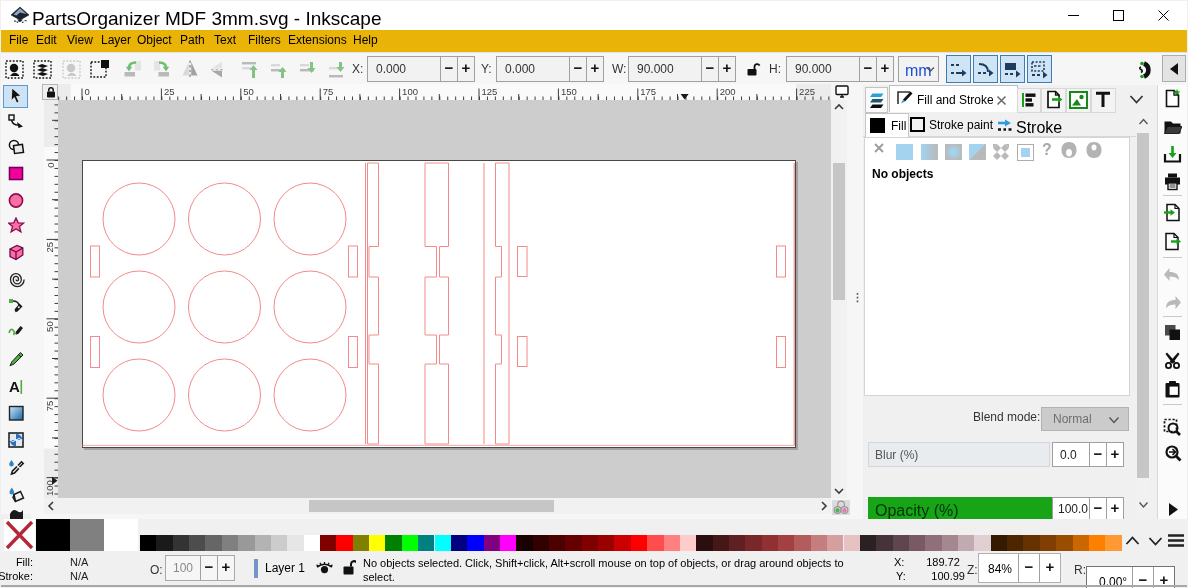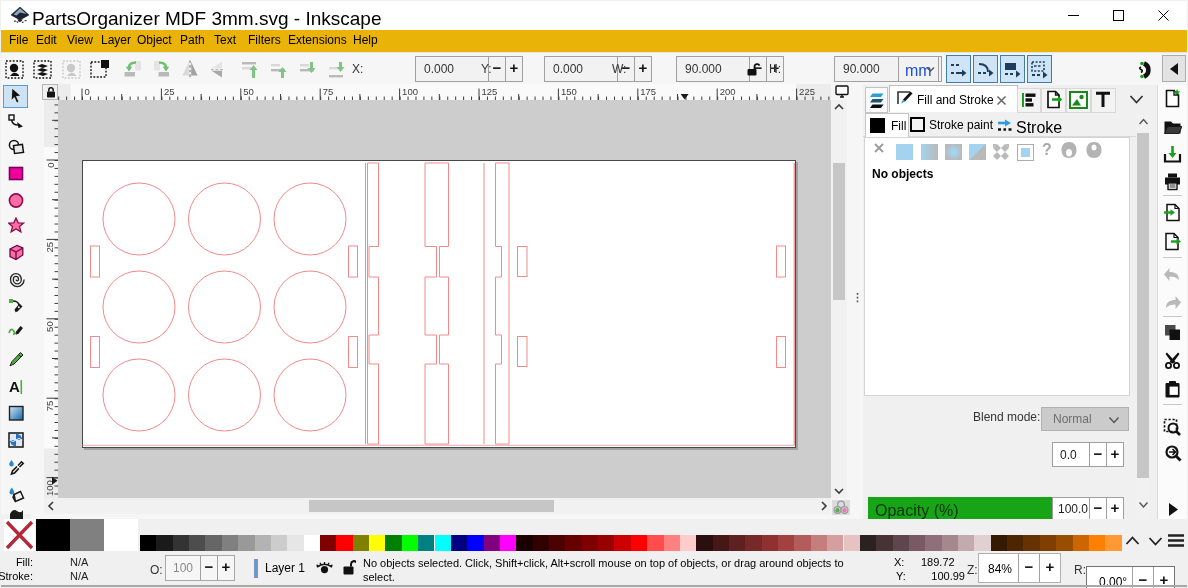--- a/index.html
+++ b/index.html
@@ -8,21 +8,21 @@
 #win { position:absolute; left:0; top:0; width:1188px; height:588px; }
 
 #titlebar { position:absolute; left:1px; top:1px; width:1186px; height:29px; background:#ffffff; }
 #titletext { position:absolute; left:31px; top:7px; font-size:19px; color:#000; }
 .winbtn { position:absolute; top:0; width:45px; height:29px; color:#000; }
 
 #menubar { position:absolute; left:1px; top:30px; width:1186px; height:22px; background:#eab308; }
 .menuitem { position:absolute; top:3px; font-size:12px; color:#000; }
 
 #toolbar { position:absolute; left:1px; top:52px; width:1186px; height:33px; background:#f6f6f6; border-top:1px solid #e3e3e3; }
-.spinbox { position:absolute; top:3px; height:26px; background:#f2f2f2; border:1px solid #a0a0a0; font-size:12px; color:#333;margin-left:48px; }
+.spinbox { position:absolute; top:3px; height:26px; background:#f2f2f2; border:1px solid #a0a0a0; font-size:12px; color:#333; }
 .spinval { position:absolute; left:8px; top:5px; }
 .spingrp { position:absolute; right:0; top:0; height:24px; display:flex; }
 .spbtn { width:17px; height:24px; border-left:1px solid #a0a0a0; font-size:15px; font-weight:bold; text-align:center; line-height:22px; color:#111; }
 .tblabel { position:absolute; top:9px; font-size:12px; color:#333; }
 
 #toolbox { position:absolute; left:1px; top:85px; width:30px; height:429px; background:#f6f6f6; }
 .tool { position:absolute; left:7px; width:17px; height:17px; }
 
 #canvasarea { position:absolute; left:31px; top:84px; width:832px; height:435px; background:#f6f6f6; }
 #cornerbox { position:absolute; left:11px; top:0px; width:16px; height:16px; background:#f0f0f0; border:1px solid #b5b5b5; }
@@ -529,20 +529,23 @@
     <svg class="abs" style="left:222px;top:56px" width="18" height="18" viewBox="0 0 18 18">
         <path d="M9 17 C4 17 1.5 13.5 1.5 9 C1.5 4.5 4 1 9 1 C14 1 16.5 4.5 16.5 9 C16.5 13.5 14 17 9 17 Z M9 3.5 C7.5 3.5 6.5 4.8 6.5 6.5 C6.5 8.2 7.5 9.5 9 9.5 C10.5 9.5 11.5 8.2 11.5 6.5 C11.5 4.8 10.5 3.5 9 3.5 Z" fill="#b3b3b3"></path>
       </svg>
     <div class="abs" style="left:9px;top:82px;font-size:12px;font-weight:bold;color:#000">No objects</div>
     <div class="abs" style="left:110px;top:325px;font-size:12px;color:#333">Blend mode:</div>
     <div class="abs" style="left:178px;top:322px;width:88px;height:24px;background:#cbcbcb;border:1px solid #b2b2b2">
         <span style="position:absolute;left:11px;top:4px;font-size:12px;color:#6e6e6e">Normal</span>
         <svg style="position:absolute;right:8px;top:8px" width="12" height="9">
           <path d="M1.5 1.5 L6 6.5 L10.5 1.5" fill="none" stroke="#555" stroke-width="1.4"></path>
         </svg>
+      </div>
+    <div class="abs" style="left:5px;top:357px;width:182px;height:25px;background:#e9ecef;border:1px solid #d3d7db">
+        <span style="position:absolute;left:6px;top:5px;font-size:12px;color:#555">Blur (%)</span>
       </div>
     <div class="abs" style="left:189px;top:357px;width:72px;height:25px;background:#fff;border:1px solid #9f9f9f">
         <span style="position:absolute;left:7px;top:5px;font-size:12px;color:#222">0.0</span>
         <span class="spingrp" style="height:23px">
           <span class="spbtn" style="height:23px;line-height:21px">−</span>
           <span class="spbtn" style="height:23px;line-height:21px">+</span>
         </span>
       </div>
     <div class="abs" style="left:5px;top:412px;width:184px;height:24px;background:#17a517">
         <span style="position:absolute;left:7px;top:5px;font-size:16px;color:#05320a">Opacity (%)</span>
@@ -733,21 +736,21 @@
         <path d="M3.2 5.2 L1.6 3.8 M6 3.6 L5 1.8 M9.5 3 L9.5 1 M13 3.6 L14 1.8 M15.8 5.2 L17.4 3.8" stroke="#111" stroke-width="1.3"></path>
         <circle cx="9.5" cy="8.6" r="3.6" fill="#111"></circle>
       </svg>
     <svg class="abs" style="left:341px;top:7px" width="14" height="17" viewBox="0 0 14 17">
         <rect x="1.5" y="7.5" width="10" height="8" rx="1" fill="#111"></rect>
         <path d="M9 7.5 V5 A3 3 0 0 1 14.5 3.5" fill="none" stroke="#111" stroke-width="2"></path>
       </svg>
     <div class="abs" style="left:362px;top:4px;width:540px;line-height:14px">No objects selected. Click, Shift+click, Alt+scroll mouse on top of objects, or drag around objects to<br>select.</div>
     <div class="abs" style="left:893px;top:4px">X:</div>
     <div class="abs" style="left:958px;top:4px;width:40px;text-align:right;position:absolute"></div>
-    <div class="abs" style="left:920px;top:4px;width:44px;text-align:left">189.72</div>
+    <div class="abs" style="left:920px;top:4px;width:44px;text-align:center">189.72</div>
     <div class="abs" style="left:895px;top:18px">Y:</div>
     <div class="abs" style="left:920px;top:18px;width:44px;text-align:right">100.99</div>
     <div class="abs" style="left:966px;top:11px;font-size:12px;color:#333">Z:</div>
     <div class="abs" style="left:977px;top:1px;width:83px;height:30px;background:#fff;border:1px solid #b0b0b0">
         <span style="position:absolute;left:9px;top:8px;font-size:12px;color:#000">84%</span>
         <span class="spingrp" style="height:28px">
           <span class="spbtn" style="width:21px;height:28px;line-height:26px">−</span>
           <span class="spbtn" style="width:21px;height:28px;line-height:26px">+</span>
         </span>
       </div>

